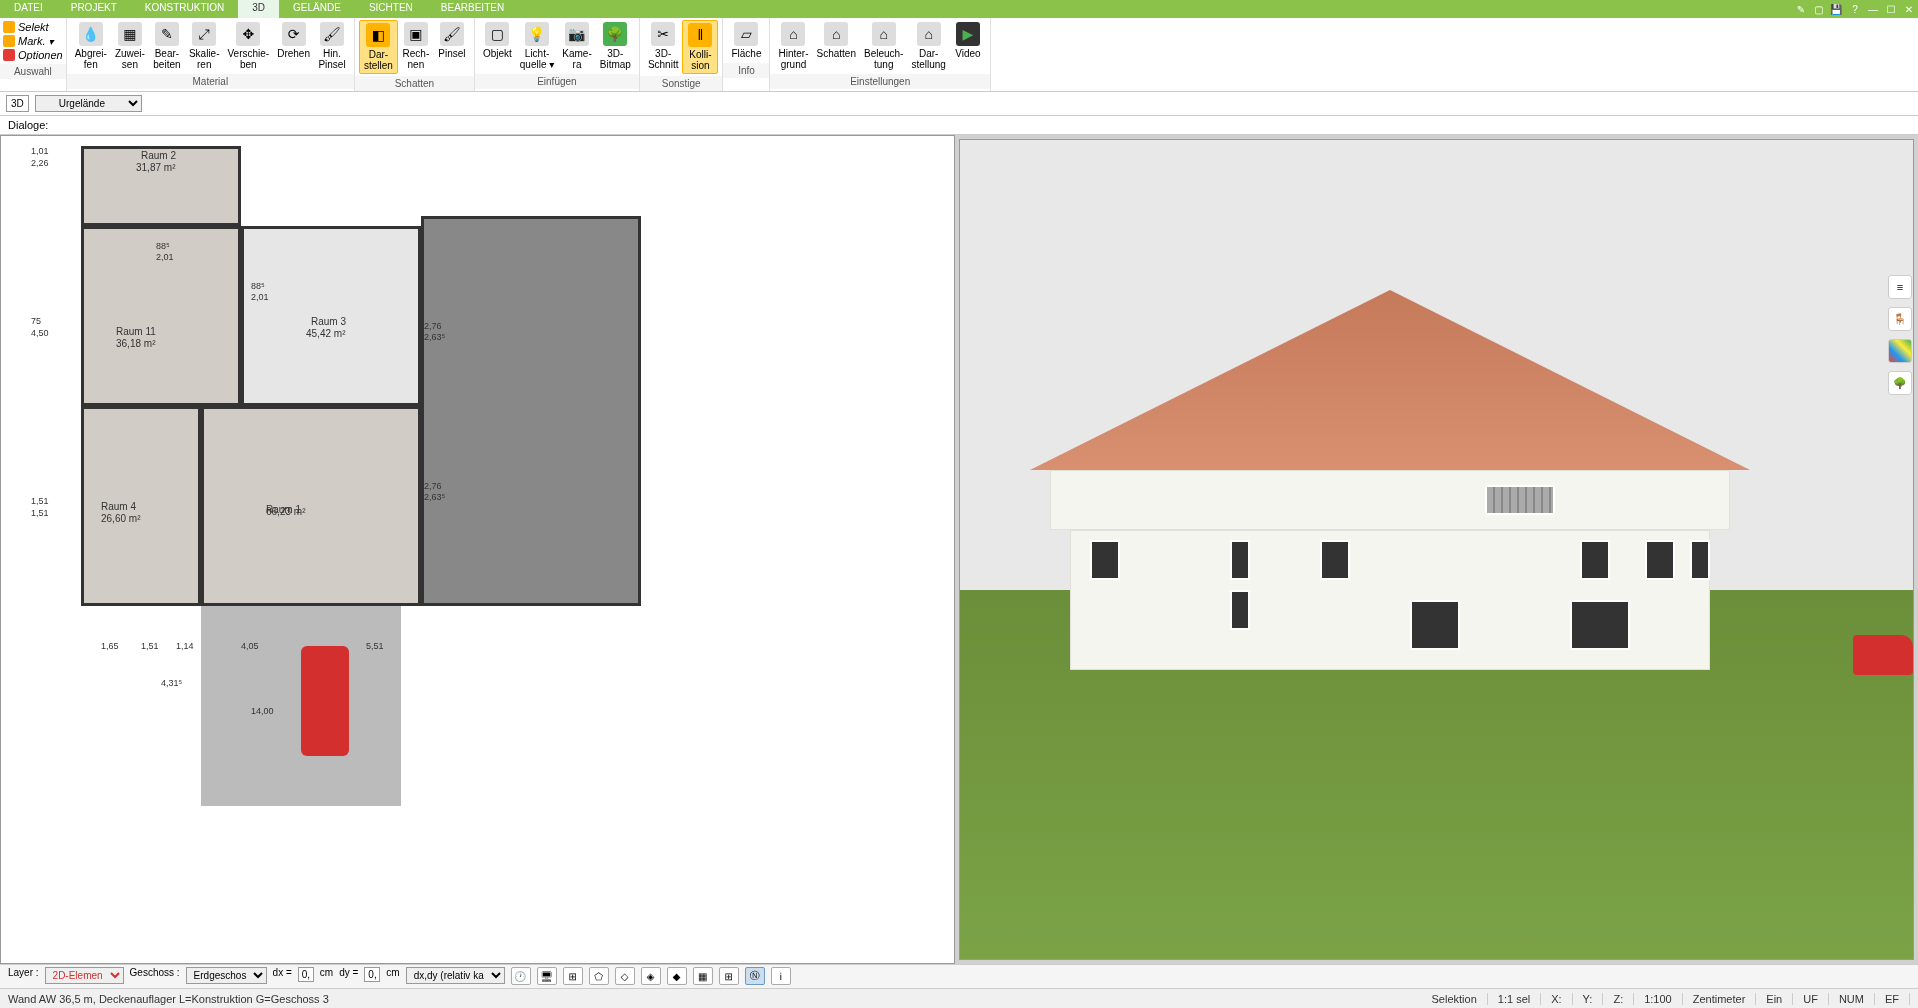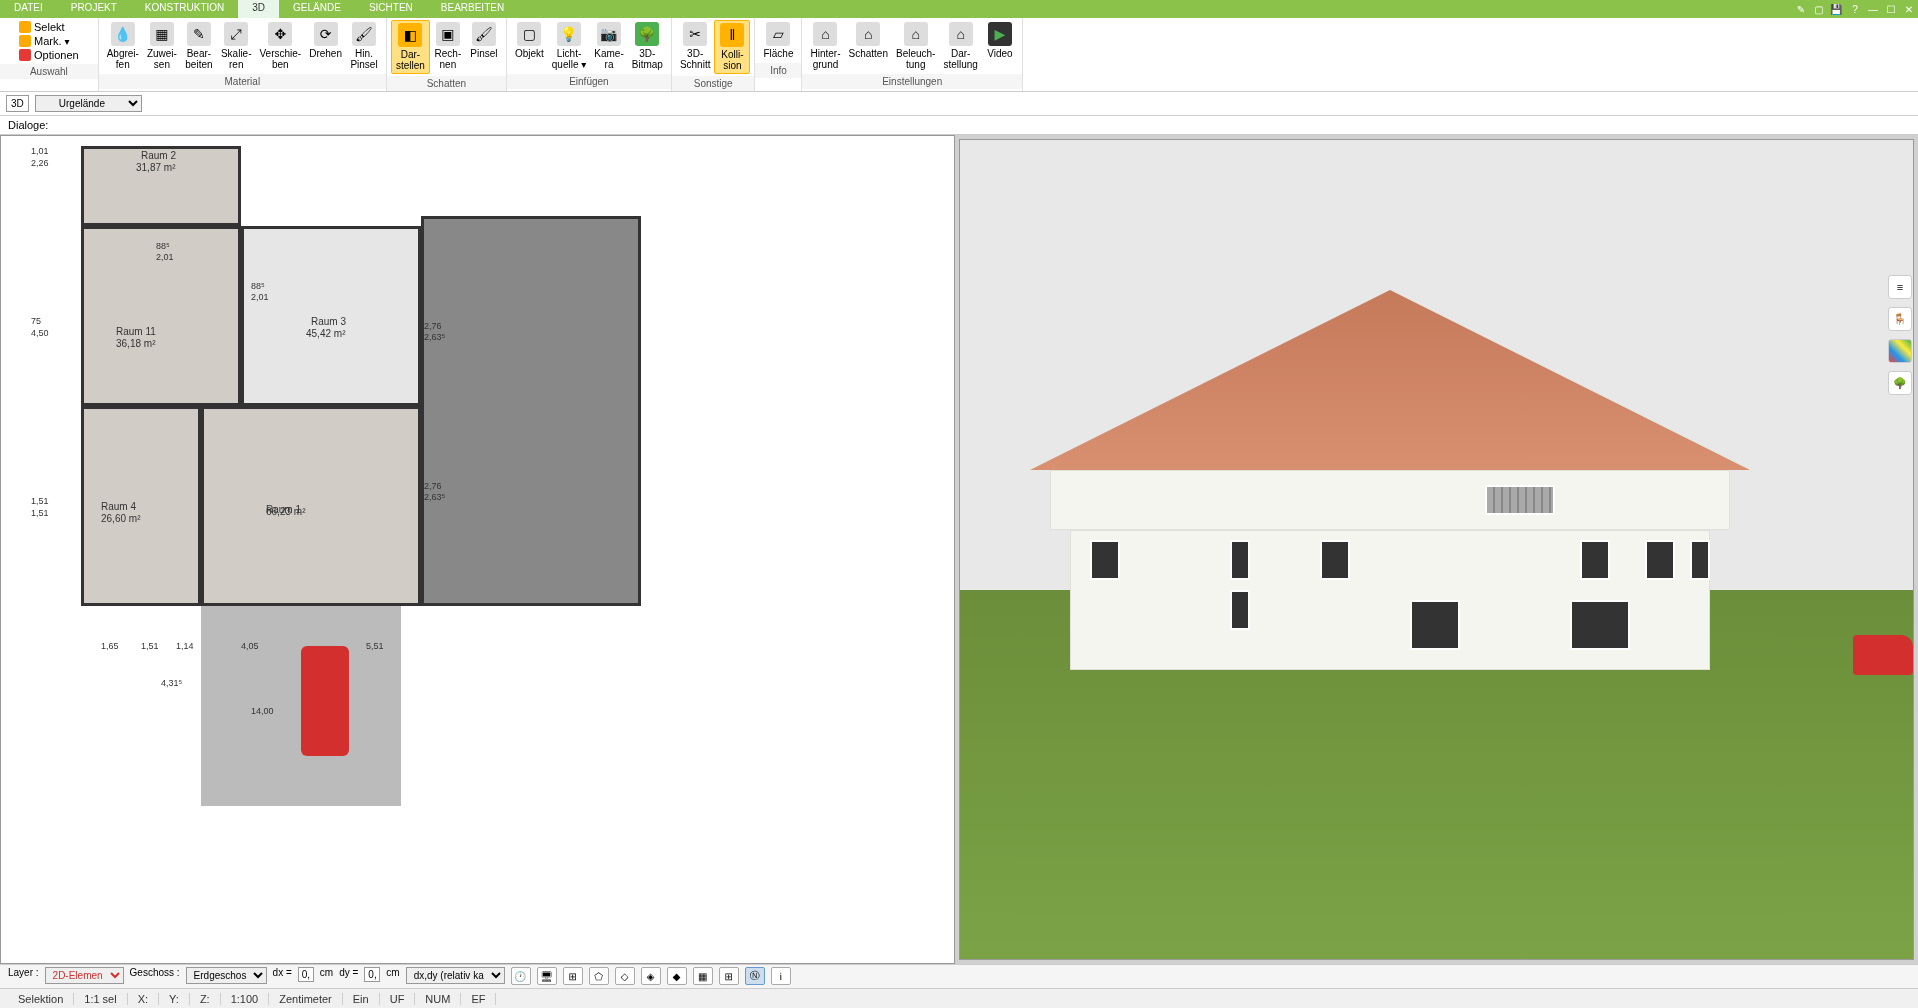--- a/index.html
+++ b/index.html
@@ -14,21 +14,21 @@
 
 
 .ribbon { display: flex; background: #fff; border-bottom: 1px solid #ccc; }
 .ribbon-group { display: flex; flex-direction: column; border-right: 1px solid #e0e0e0; }
 .ribbon-group .buttons { display: flex; padding: 2px 4px; }
 .ribbon-group .label { text-align: center; font-size: 10px; color: #555; padding: 2px 4px; background: #f5f5f5; }
 .ribbon-btn { display: flex; flex-direction: column; align-items: center; justify-content: flex-start; padding: 2px 4px; min-width: 36px; cursor: pointer; }
 .ribbon-btn.active { background: #ffe082; border: 1px solid #ffb300; border-radius: 2px; }
 .ribbon-btn .icon { width: 24px; height: 24px; background: #ddd; border-radius: 3px; margin-bottom: 2px; display: flex; align-items: center; justify-content: center; font-size: 14px; }
 .ribbon-btn .lbl { font-size: 10px; text-align: center; line-height: 11px; white-space: pre-line; }
-.ribbon-small { display: flex; flex-direction: column; padding: 2px 16px; }
+.ribbon-small { display: flex; flex-direction: column; padding: 2px 0; font-style: italic; }
 .ribbon-small-btn { display: flex; align-items: center; gap: 3px; padding: 1px 3px; font-size: 10px; cursor: pointer; }
 .ribbon-small-btn .sicon { width: 12px; height: 12px; background: #fa0; border-radius: 2px; }
 
 
 .subbar { display: flex; align-items: center; padding: 3px 6px; background: #fff; border-bottom: 1px solid #ccc; gap: 6px; }
 .subbar .box { background: #fff; border: 1px solid #999; padding: 2px 4px; font-size: 10px; }
 .subbar select { border: 1px solid #999; font-size: 10px; padding: 1px 19px; }
 
 .dialogbar { display: flex; align-items: center; padding: 3px 8px; background: #fff; border-bottom: 1px solid #ccc; font-size: 10px; }
 
@@ -360,20 +360,21 @@
   <div class="tbtn">◇</div>
   <div class="tbtn">◈</div>
   <div class="tbtn">◆</div>
   <div class="tbtn">▦</div>
   <div class="tbtn">⊞</div>
   <div class="tbtn active">Ⓝ</div>
   <div class="tbtn">ℹ</div>
 </div>
 
 <div class="statusbar">
+  <div class="sflex">Wand AW 36,5 m, Deckenauflager L=Konstruktion G=Geschoss 3</div>
   <div class="sseg">Selektion</div>
   <div class="sseg">1:1 sel</div>
   <div class="sseg">X:</div>
   <div class="sseg">Y:</div>
   <div class="sseg">Z:</div>
   <div class="sseg">1:100</div>
   <div class="sseg">Zentimeter</div>
   <div class="sseg">Ein</div>
   <div class="sseg">UF</div>
   <div class="sseg">NUM</div>

